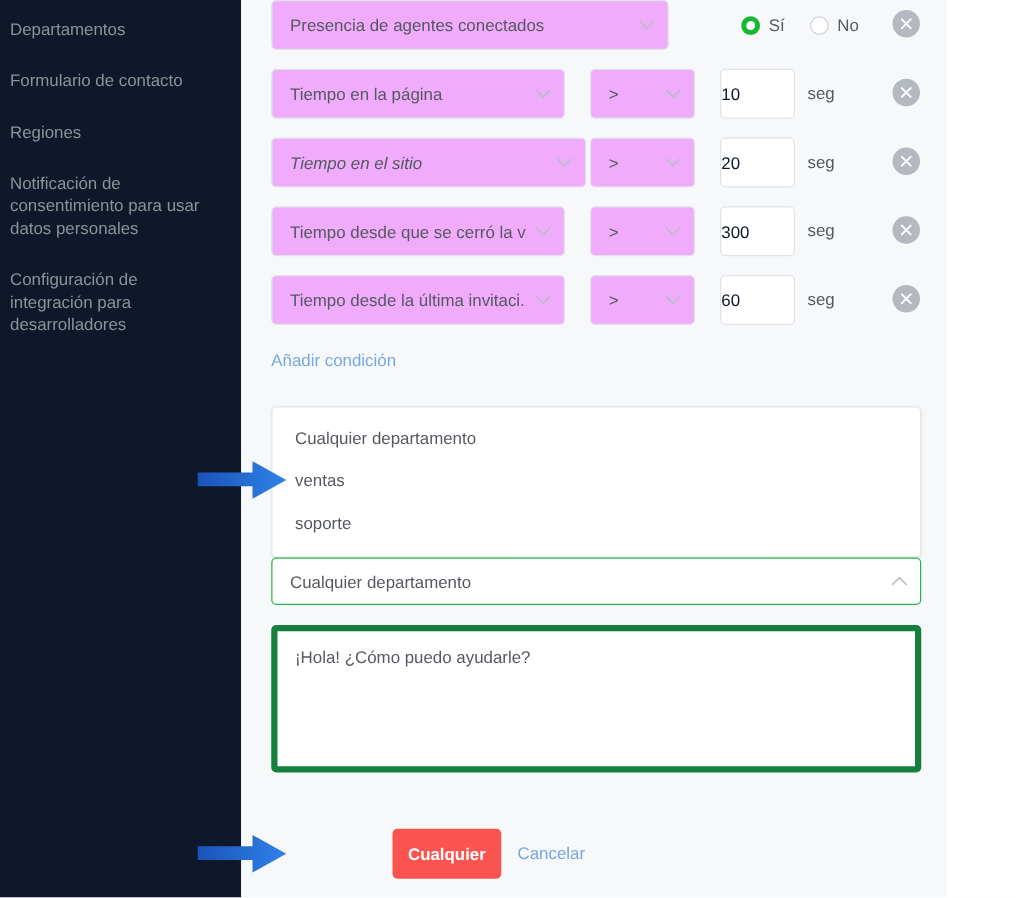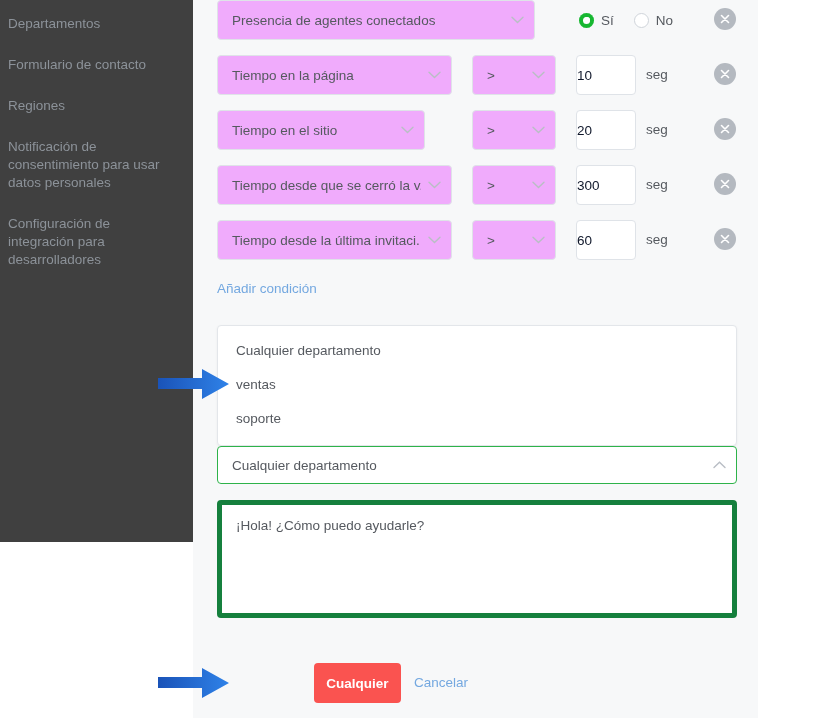--- a/index.html
+++ b/index.html
@@ -13,22 +13,22 @@
   #app {
     position: relative;
     width: 827px; height: 718px;
     background: #ffffff;
   }
 
   
   #sidebar {
     position: absolute;
     left: 0; top: 0;
-    width: 193px; height: 542px;
-    background: #404040;
+    width: 193px; height: 718px;
+    background: #0f172a;
     padding: 15px 0 0 8px;
   }
   .side-item {
     color: #8c9299;
     font-size: 13.5px;
     line-height: 18px;
     padding: 0 10px 0 0;
     margin-bottom: 23px;
     width: 170px;
     cursor: pointer;
@@ -259,21 +259,21 @@
 
     <div class="sel" style="left:24px; top:0px; width:318px;">
       <span class="sel-text">Presencia de agentes conectados</span>
       <span class="chev">
         <svg width="13" height="8" viewBox="0 0 13 8">
             <path d="M1 1.2 L6.5 6.6 L12 1.2" fill="none" stroke="#b9bec5" stroke-width="1.4" stroke-linecap="round"></path>
           </svg>
       </span>
     </div>
 
-    <div class="radio-wrap" style="left:386px; top:0px;">
+    <div class="radio-wrap" style="left:400px; top:0px;">
       <span class="radio-opt">
         <span class="radio-dot on"></span>
         <span class="radio-label">Sí</span>
       </span>
       <span class="radio-opt">
         <span class="radio-dot"></span>
         <span class="radio-label">No</span>
       </span>
     </div>
 
@@ -300,21 +300,21 @@
       </span>
     </div>
     <input class="num" style="left: 383px; top: 55px;" value="10">
     <span class="unit" style="left:453px; top:55px;">seg</span>
     <div class="xbtn" style="left:521px; top:63px;">
       <svg width="22" height="22" viewBox="0 0 22 22">
           <path d="M7.5 7.5 L14.5 14.5 M14.5 7.5 L7.5 14.5" stroke="#ffffff" stroke-width="1.6" stroke-linecap="round"></path>
         </svg>
     </div>
 
-    <div class="sel" style="left:24px; top:110px; width:208px;">
+    <div class="sel" style="left:24px; top:110px; width:252px;font-style:italic;">
       <span class="sel-text">Tiempo en el sitio</span>
       <span class="chev">
         <svg width="13" height="8" viewBox="0 0 13 8">
             <path d="M1 1.2 L6.5 6.6 L12 1.2" fill="none" stroke="#b9bec5" stroke-width="1.4" stroke-linecap="round"></path>
           </svg>
       </span>
     </div>
     <div class="sel" style="left:279px; top:110px; width:84px;">
       <span class="sel-text">&gt;</span>
       <span class="chev">

